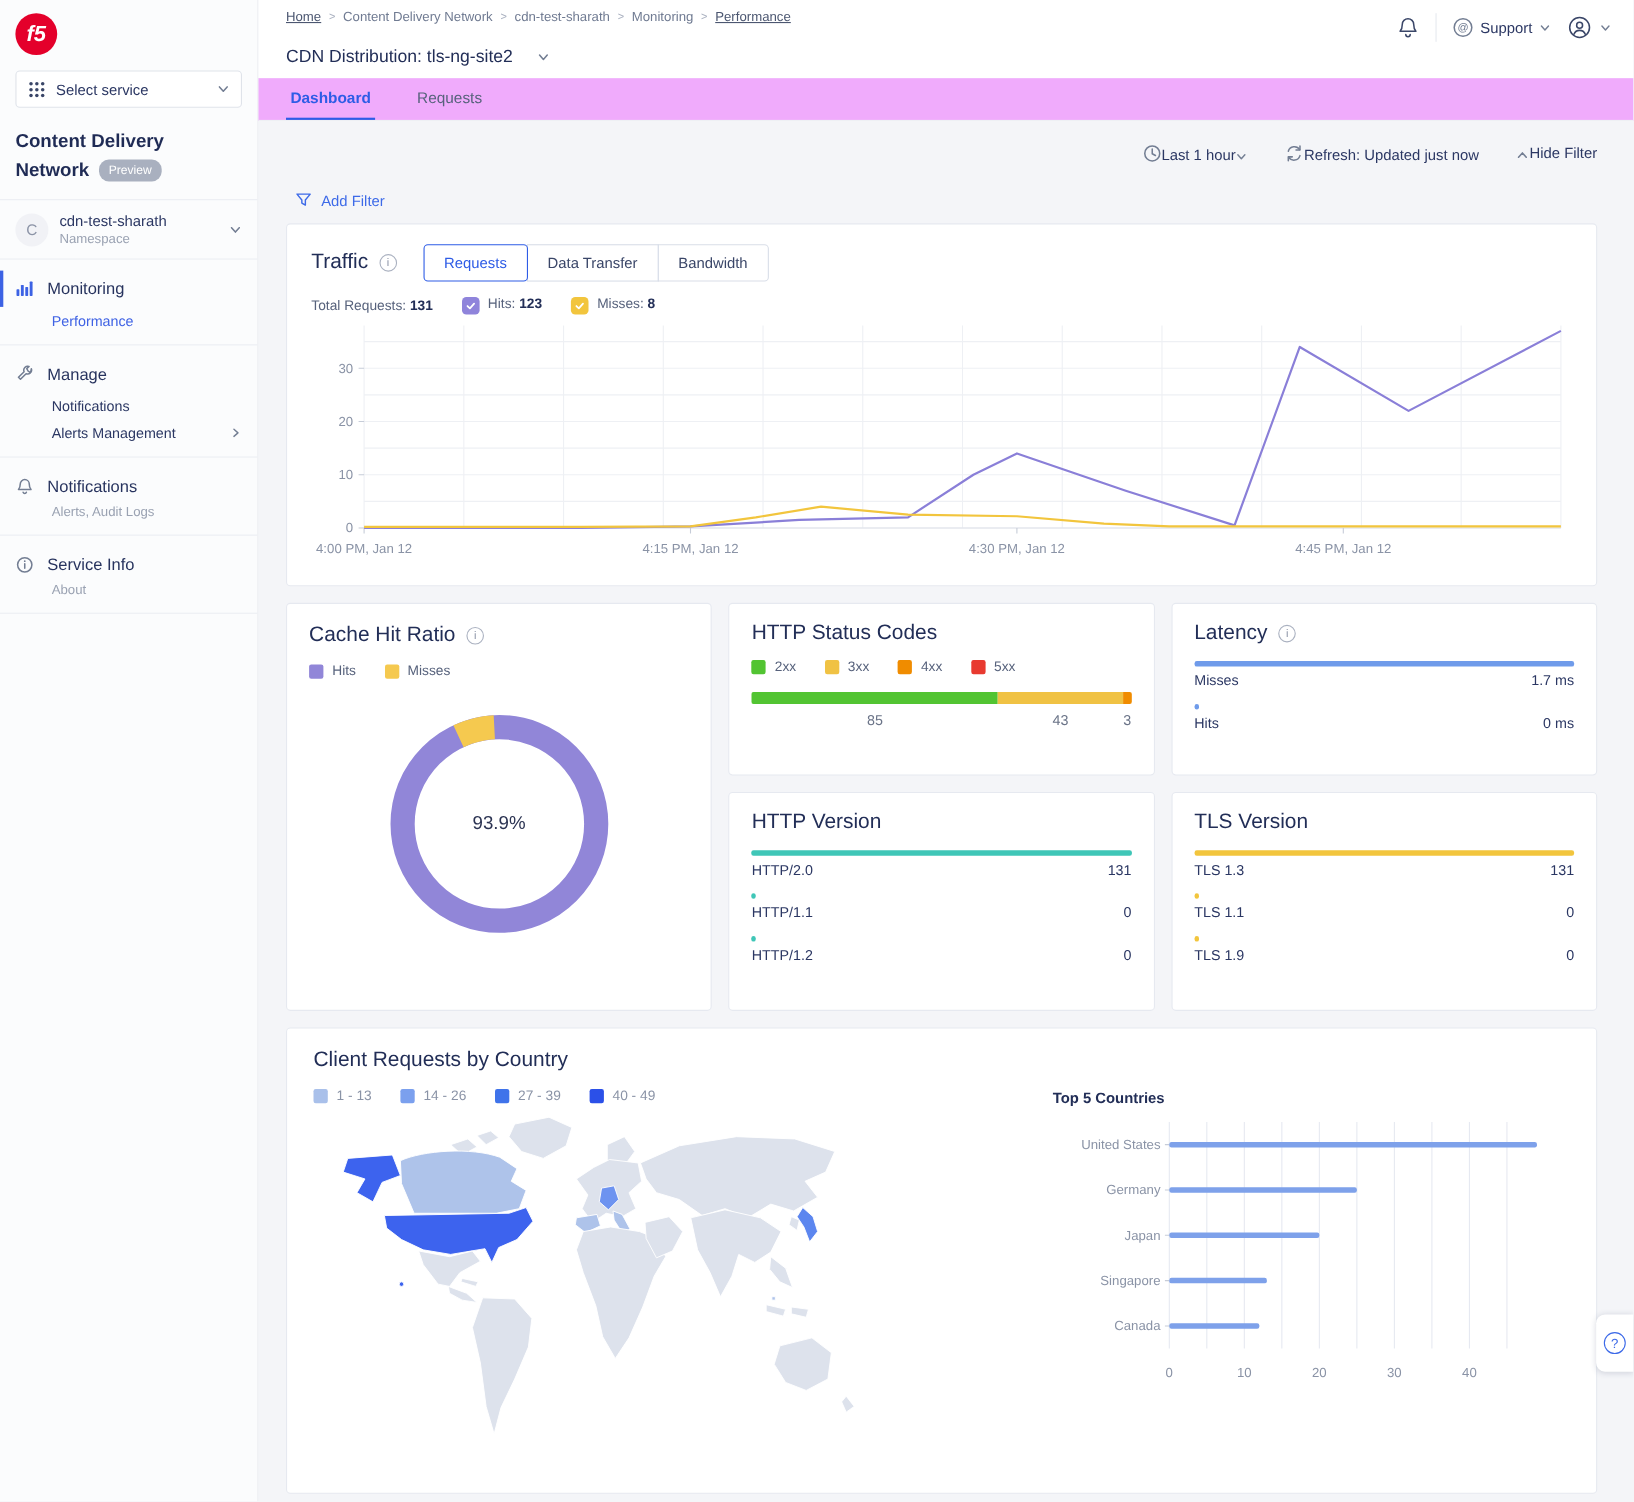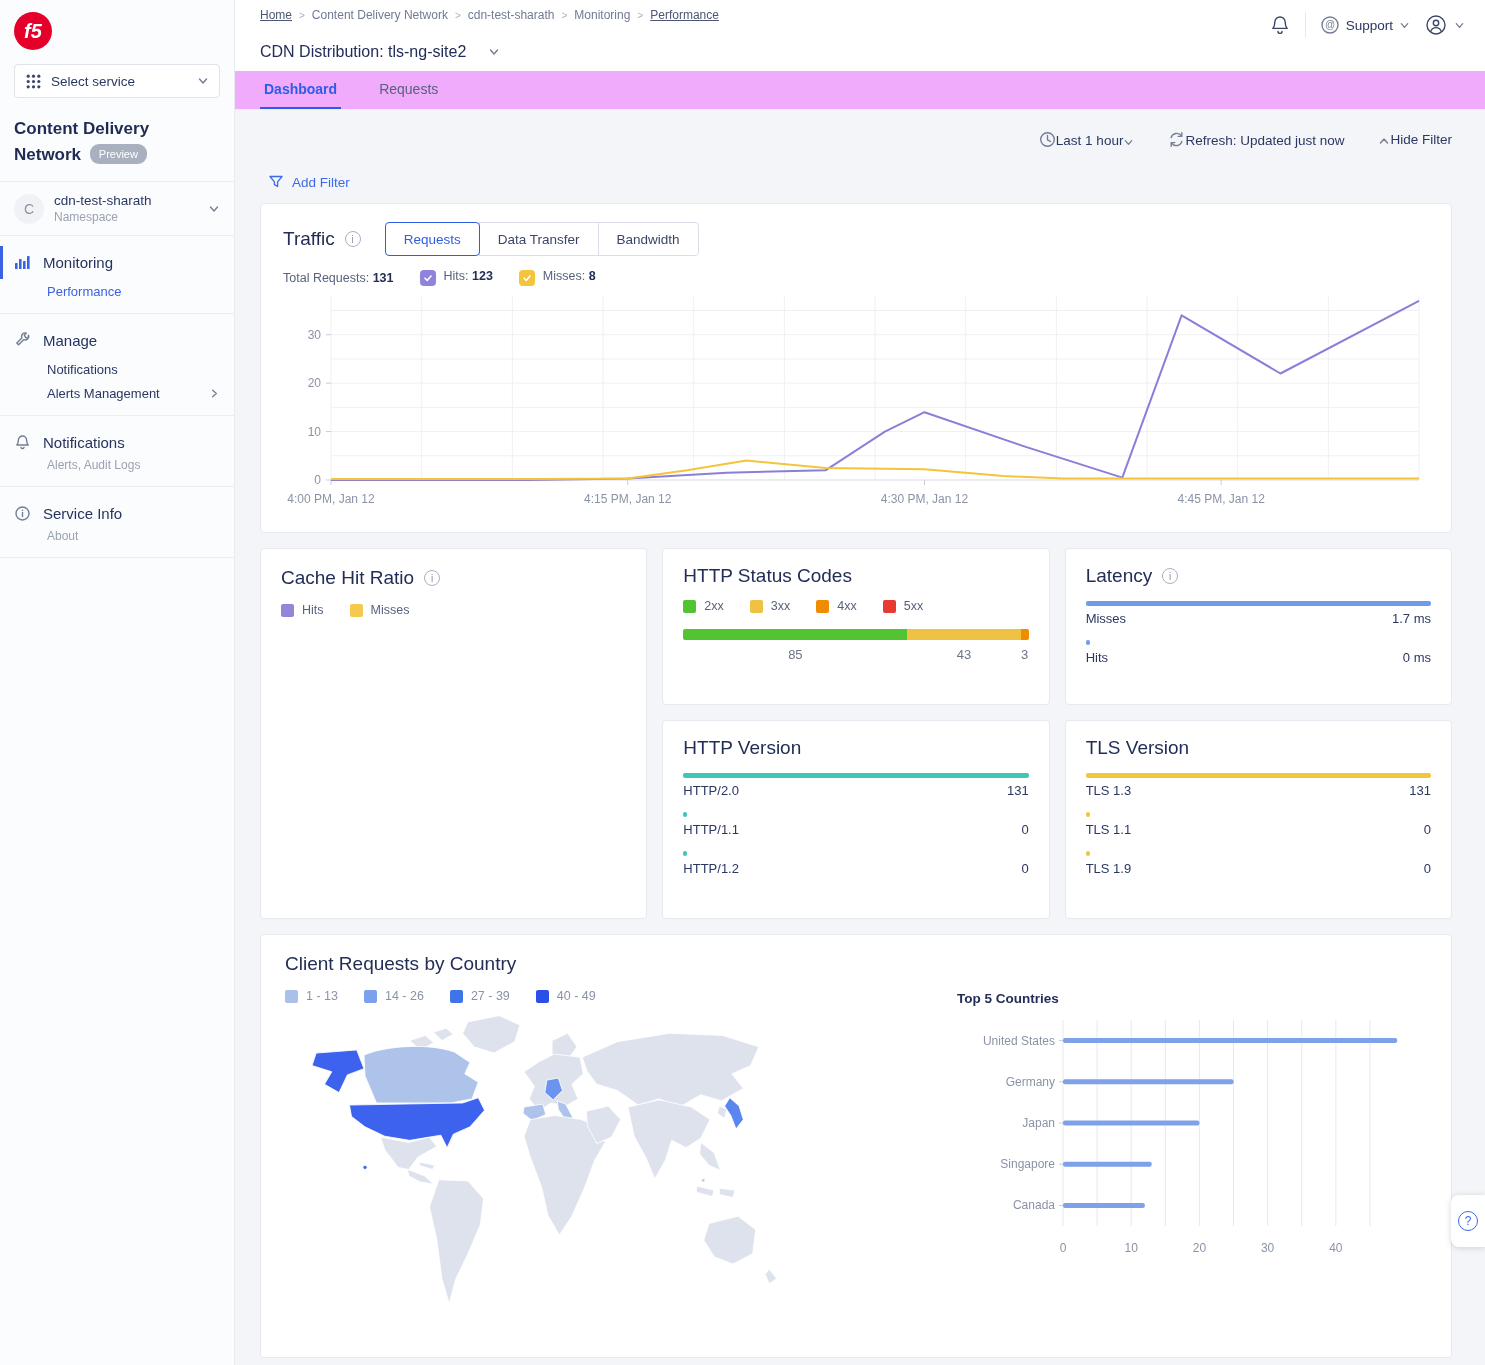--- a/index.html
+++ b/index.html
@@ -381,20 +381,27 @@
         </div>
         <div class="legend-row">
           <span class="legend-chip">
             <span class="chip-sq" style="background: rgb(145, 134, 216);"></span>
             <span>Hits</span>
           </span>
           <span class="legend-chip">
             <span class="chip-sq" style="background: rgb(245, 201, 79);"></span>
             <span>Misses</span>
           </span>
+        </div>
+        <div class="donut-wrap">
+          <svg width="212" height="212" viewBox="0 0 212 212" id="donut-svg">
+              <circle cx="106" cy="106" r="88" fill="none" stroke="#9186d8" stroke-width="22"></circle>
+              <circle cx="106" cy="106" r="88" fill="none" stroke="#f5c94f" stroke-width="22" stroke-dasharray="33.72813872894001 519.1921683028635" transform="rotate(-115 106 106)"></circle>
+            </svg>
+          <div class="donut-center">93.9%</div>
         </div>
       </section>
 
       <div class="half-col">
         <section class="card status-card">
           <span class="card-title">HTTP Status Codes</span>
           <div class="legend-row" style="margin-top:12px" id="status-legend">
               <span class="legend-chip">
        <span class="chip-sq" style="background:#52c432"></span>
                 <span>2xx</span>

